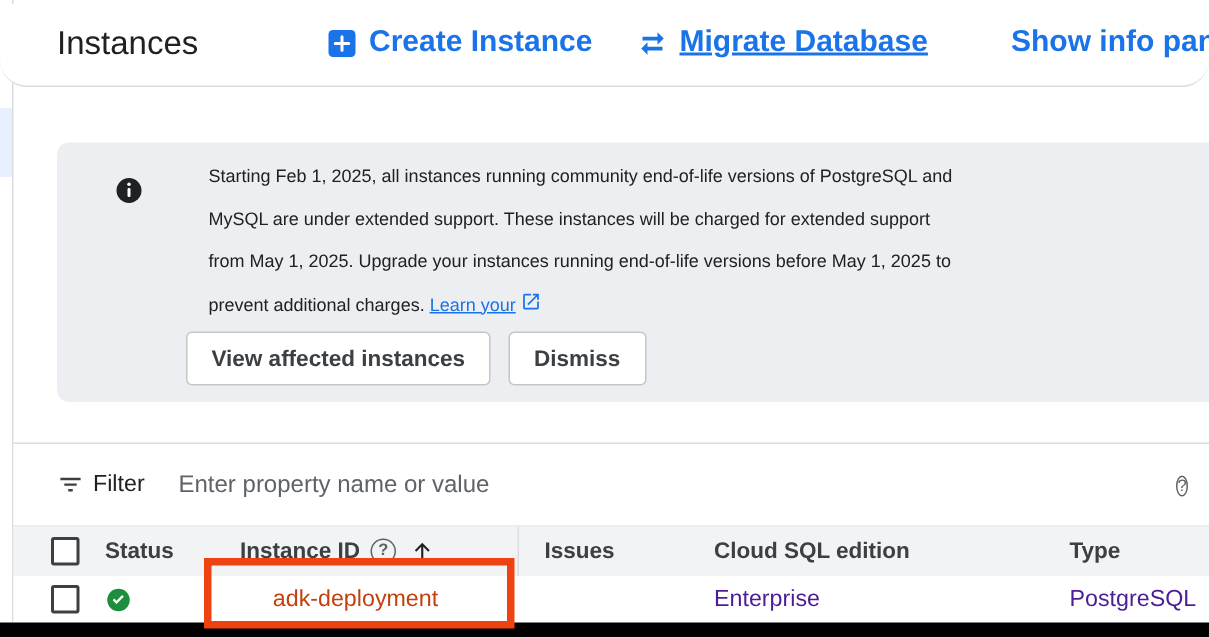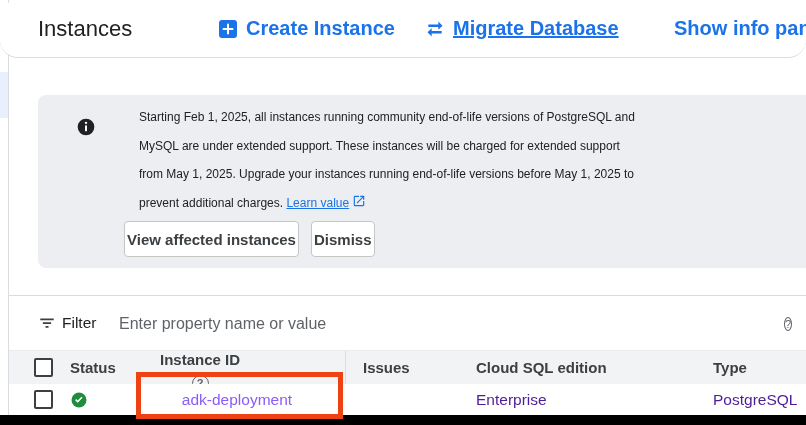--- a/index.html
+++ b/index.html
@@ -20,21 +20,21 @@
   .act-migrate{left:425px;text-decoration:underline;}
   .act-info{left:674px;}
 
   
   .banner{position:absolute;left:38px;top:95px;width:810px;height:173px;background:#eceef1;border-radius:8px;}
   .banner-icon{position:absolute;left:38px;top:22px;width:20px;height:20px;}
   .banner-text{position:absolute;left:101px;top:8px;font-size:12px;line-height:28.5px;color:#202124;white-space:nowrap;}
   .banner-link{color:#1a73e8;text-decoration:underline;cursor:pointer;}
   .ext-icon{display:inline-block;vertical-align:-1px;margin-left:3px;}
   .banner-buttons{position:absolute;left:86px;top:126px;display:flex;gap:12px;}
-  .btn-outline{height:36px;padding:0 2px;background:#fff;border:1px solid #c4c7c5;border-radius:4px;
+  .btn-outline{height:36px;padding:0 16px;background:#fff;border:1px solid #c4c7c5;border-radius:4px;
                font-family:"Liberation Sans",sans-serif;font-size:15px;font-weight:bold;color:#3c4043;
                display:flex;align-items:center;cursor:pointer;white-space:nowrap;}
 
   
   .filterbar{position:absolute;left:9px;top:295px;width:797px;height:54px;border-top:1px solid #dadce0;background:#fff;}
   .filter-icon{position:absolute;left:29px;top:18px;}
   .filter-label{position:absolute;left:53px;top:0;height:54px;line-height:54px;font-size:15.5px;color:#202124;}
   .filter-input{position:absolute;left:108px;top:12px;width:560px;height:30px;border:none;outline:none;
                 font-family:"Liberation Sans",sans-serif;font-size:16px;color:#14532d;background:transparent;}
   .filter-input::placeholder{color:#5f6368;}
@@ -44,27 +44,27 @@
                font-size:11px;line-height:15px;text-align:center;box-sizing:content-box;background:transparent;}
 
   
   .thead{position:absolute;left:9px;top:350px;width:797px;height:33px;background:#f2f3f4;
          border-top:1px solid #ececec;border-bottom:1px solid #e3e3e3;font-size:15px;font-weight:bold;color:#3c4043;}
   .trow{position:absolute;left:9px;top:384px;width:797px;height:31px;background:#fff;font-size:15.5px;}
   .cell{position:absolute;top:0;height:100%;display:flex;align-items:center;white-space:nowrap;}
   .checkbox{width:15px;height:15px;border:2px solid #3c4043;border-radius:2px;background:#fff;cursor:pointer;}
   .cb-pos{left:25px;}
   .col-status{left:61px;}
-  .col-instance{left:151px;gap:7px;flex-direction:column;}
+  .col-instance{left:151px;gap:7px;}
   .col-issues{left:354px;}
   .col-edition{left:452px;margin-left:15px;}
   .col-type{left:704px;}
   .col-sep{position:absolute;left:336px;top:0;width:1px;height:33px;background:#dadce0;}
   .status-cell{left:61px;}
-  .id-cell{left:128px;width:200px;justify-content:center;color:#8b5cf6;}
+  .id-cell{left:128px;width:200px;justify-content:center;color:#c2410c;}
   .muted{color:#4c1d95;}
   .sort-arrow{margin-left:2px;display:flex;align-items:center;}
 
   
   .black-strip{position:absolute;left:0;top:415px;width:806px;height:10px;background:#000;}
 
   
   .highlight-rect{position:absolute;left:136px;top:372px;width:207px;height:47px;box-sizing:border-box;
                   border:5px solid #ee4213;z-index:10;pointer-events:none;}
 </style>
@@ -112,21 +112,21 @@
           <circle cx="12" cy="7" r="1.4" fill="#fff"></circle>
         </svg>
     </span>
     <div class="banner-text">
       <div>Starting Feb 1, 2025, all instances running community end-of-life versions of PostgreSQL and</div>
       <div>MySQL are under extended support. These instances will be charged for extended support</div>
       <div>from May 1, 2025. Upgrade your instances running end-of-life versions before May 1, 2025 to</div>
       <div>
         <span>prevent additional charges.</span>
         <span> </span>
-        <span class="banner-link">Learn value</span><span class="ext-icon"><svg width="14" height="14" viewBox="0 0 24 24" fill="#1a73e8">
+        <span class="banner-link">Learn your</span><span class="ext-icon"><svg width="14" height="14" viewBox="0 0 24 24" fill="#1a73e8">
               <path d="M19 19H5V5h7V3H5a2 2 0 0 0-2 2v14a2 2 0 0 0 2 2h14c1.1 0 2-.9 2-2v-7h-2v7zM14 3v2h3.59l-9.83 9.83 1.41 1.41L19 6.41V10h2V3h-7z"></path>
             </svg></span>
       </div>
     </div>
     <div class="banner-buttons">
       <button class="btn-outline">View affected instances</button>
       <button class="btn-outline">Dismiss</button>
     </div>
   </div>
 

